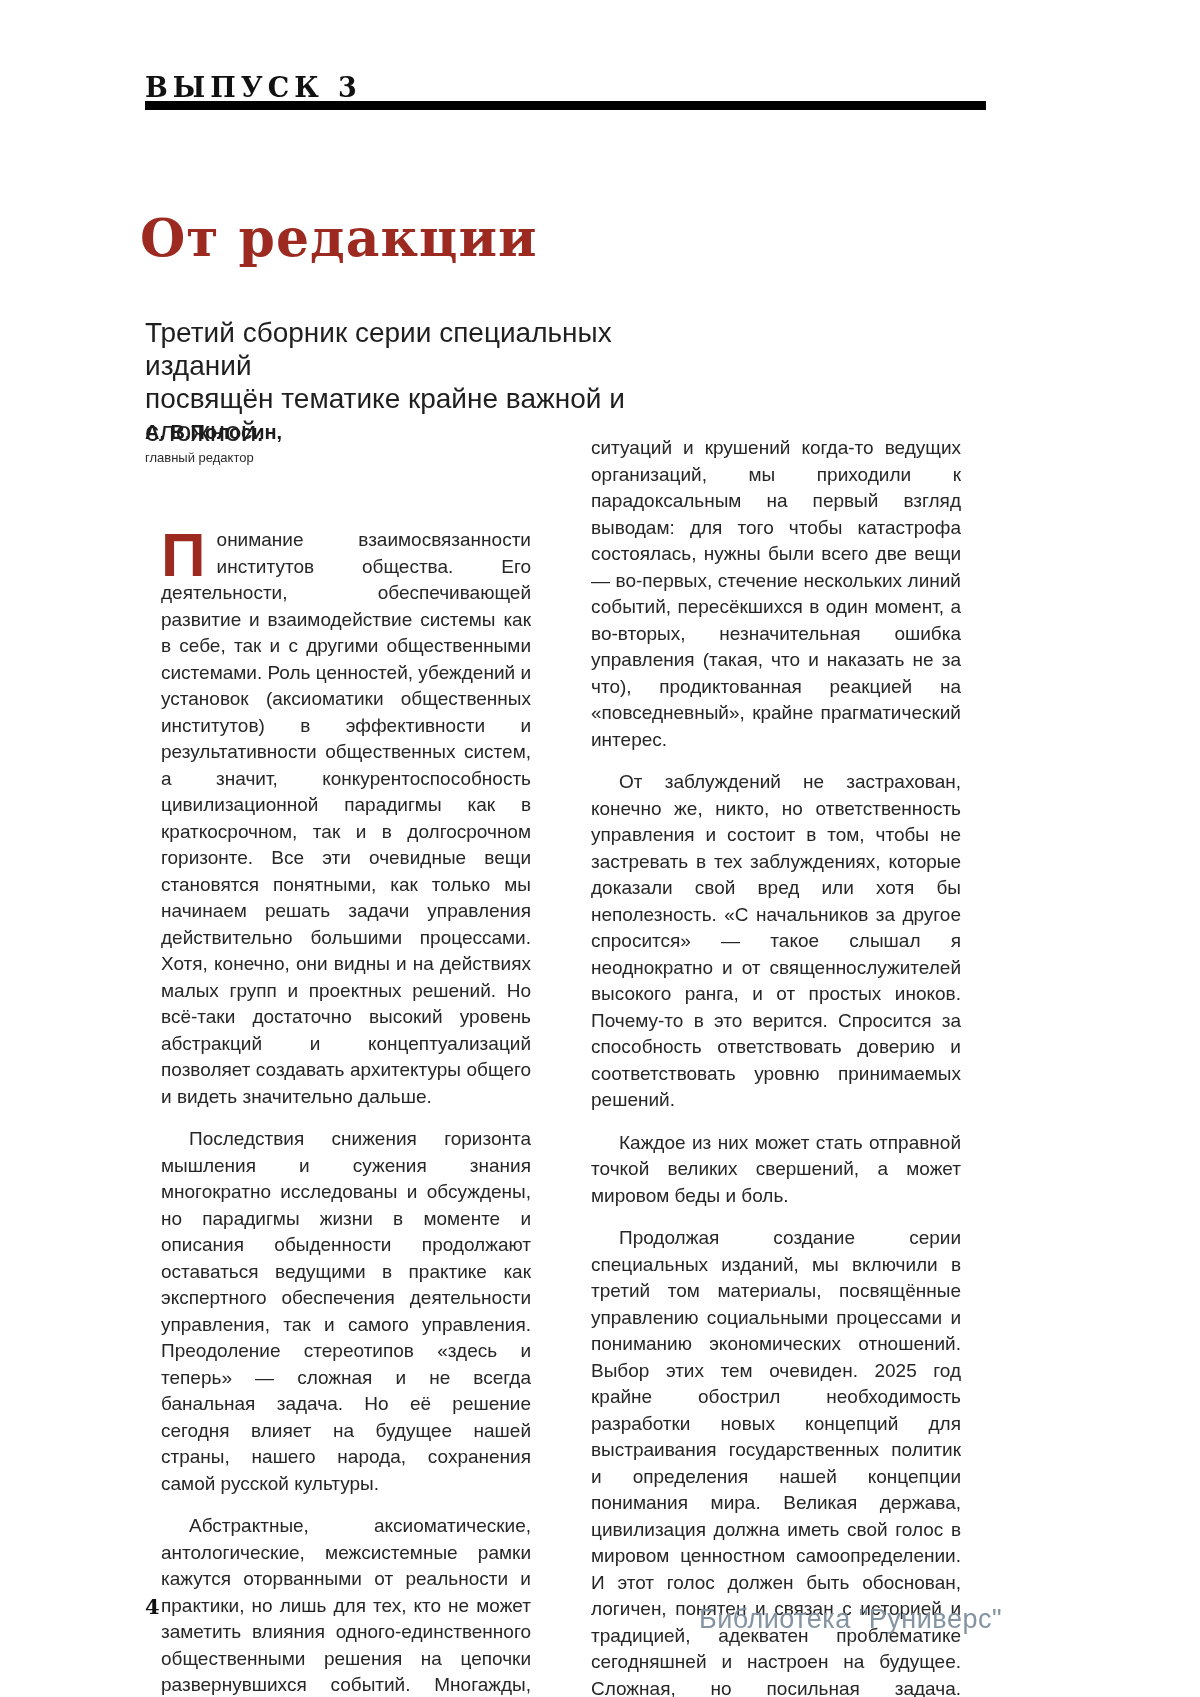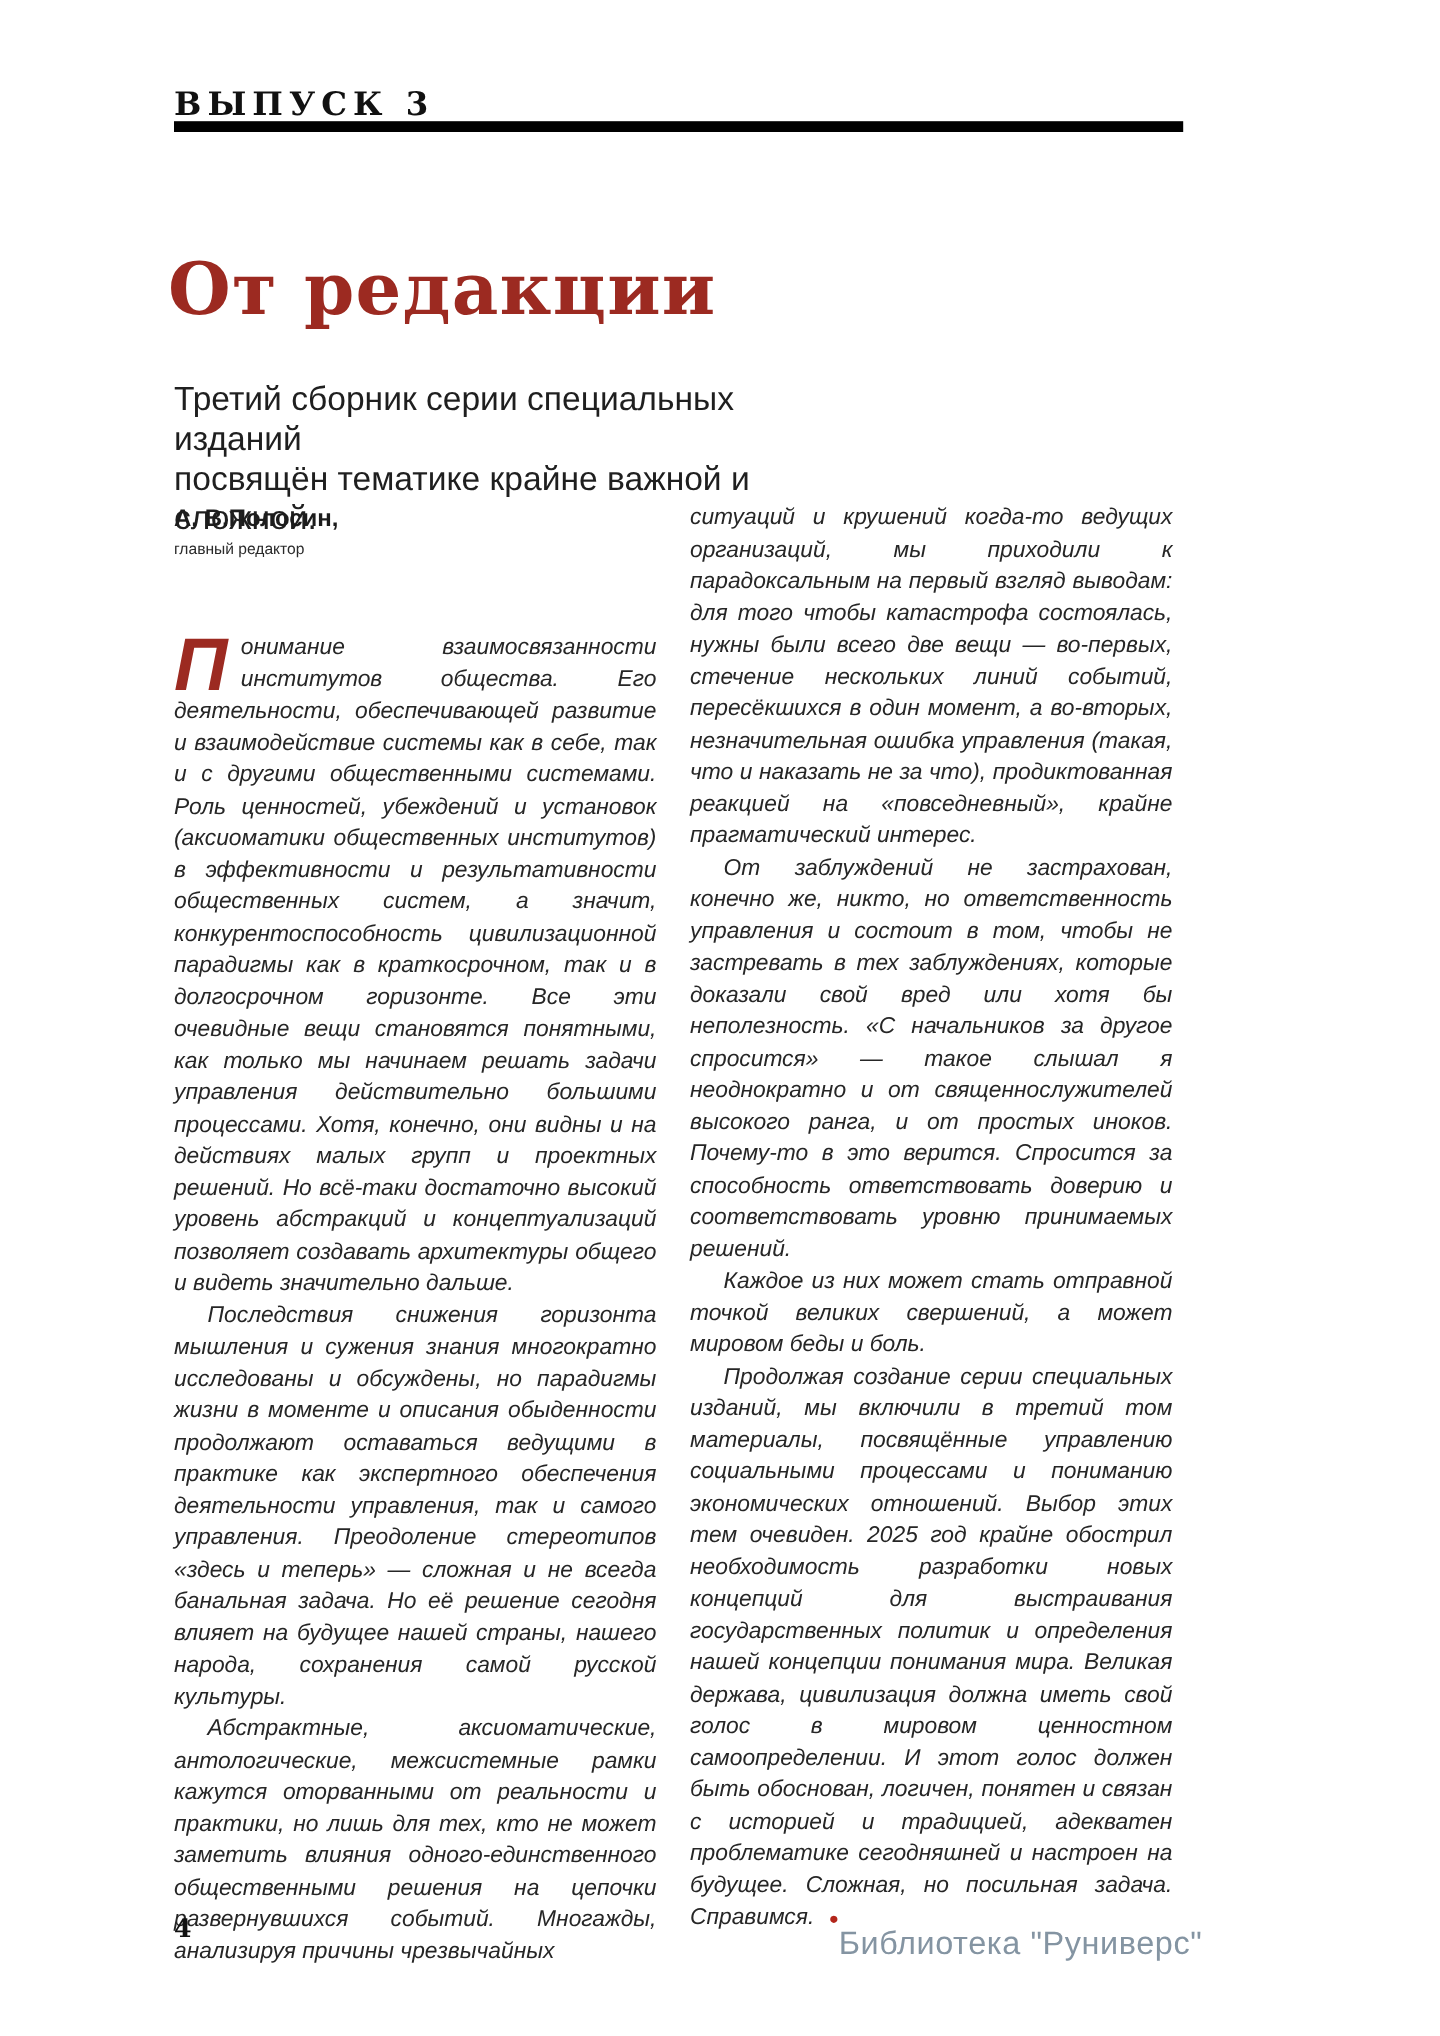--- a/index.html
+++ b/index.html
@@ -39,21 +39,21 @@
     height: 9px;
     background: #000000;
   }
 
   .article-title {
     position: absolute;
     left: 140px;
     top: 212px;
     font-family: "DejaVu Serif", "Liberation Serif", serif;
     font-weight: 700;
-    font-size: 60px;
+    font-size: 52px;
     line-height: 1.0;
     letter-spacing: 1px;
     color: #9c2a21;
   }
 
   .subtitle {
     position: absolute;
     left: 145px;
     top: 316px;
     width: 560px;
@@ -88,21 +88,21 @@
     line-height: 26px;
     color: #1c1c1c;
   }
 
   .author-role {
     font-size: 13px;
     line-height: 25px;
     color: #2a2a2a;
   }
 
-  .col p { margin: 0; font-style: italic; }
+  .col p { margin: 16px; }
   .col p.indent { text-indent: 28px; }
 
   .dropcap {
     float: left;
     font-weight: 700;
     font-size: 62px;
     line-height: 47px;
     margin: 4px 11px 0 0;
     color: #9c2a21;
     font-family: "Liberation Sans", "DejaVu Sans", sans-serif;

